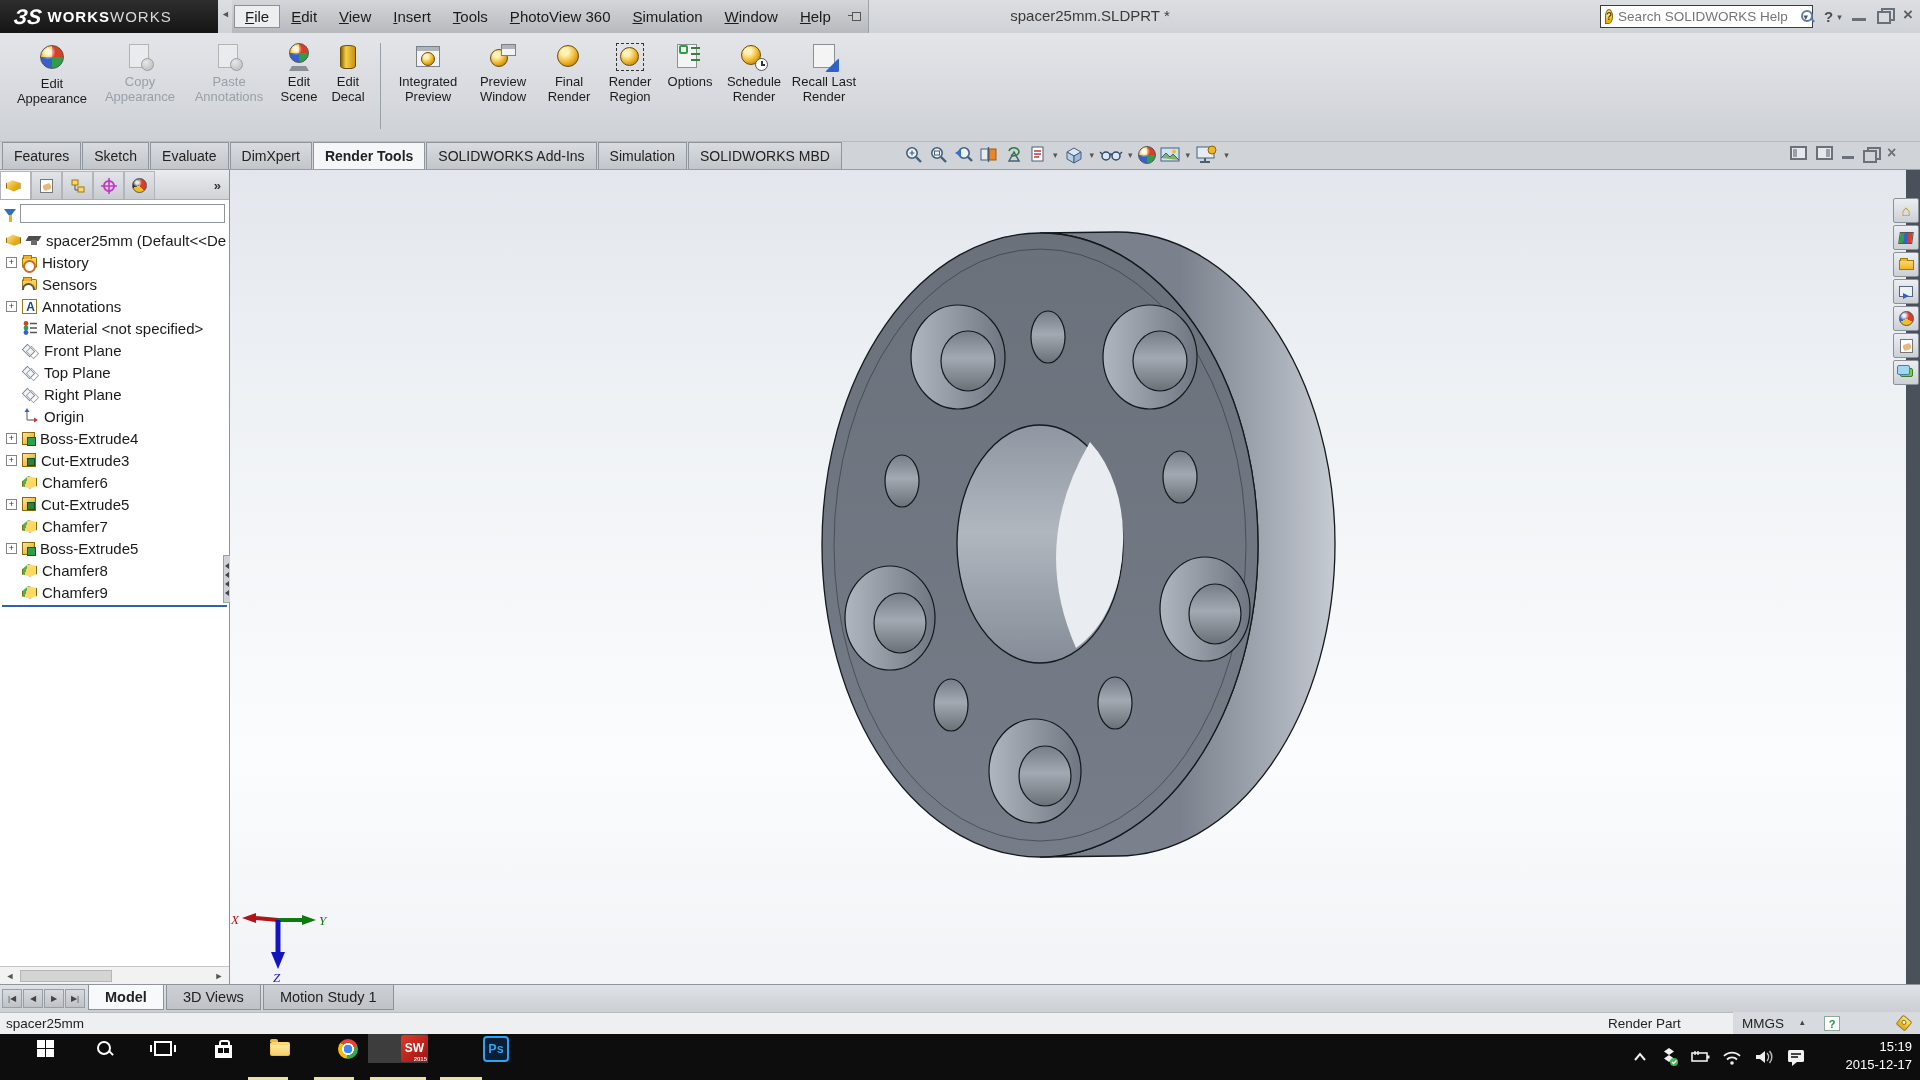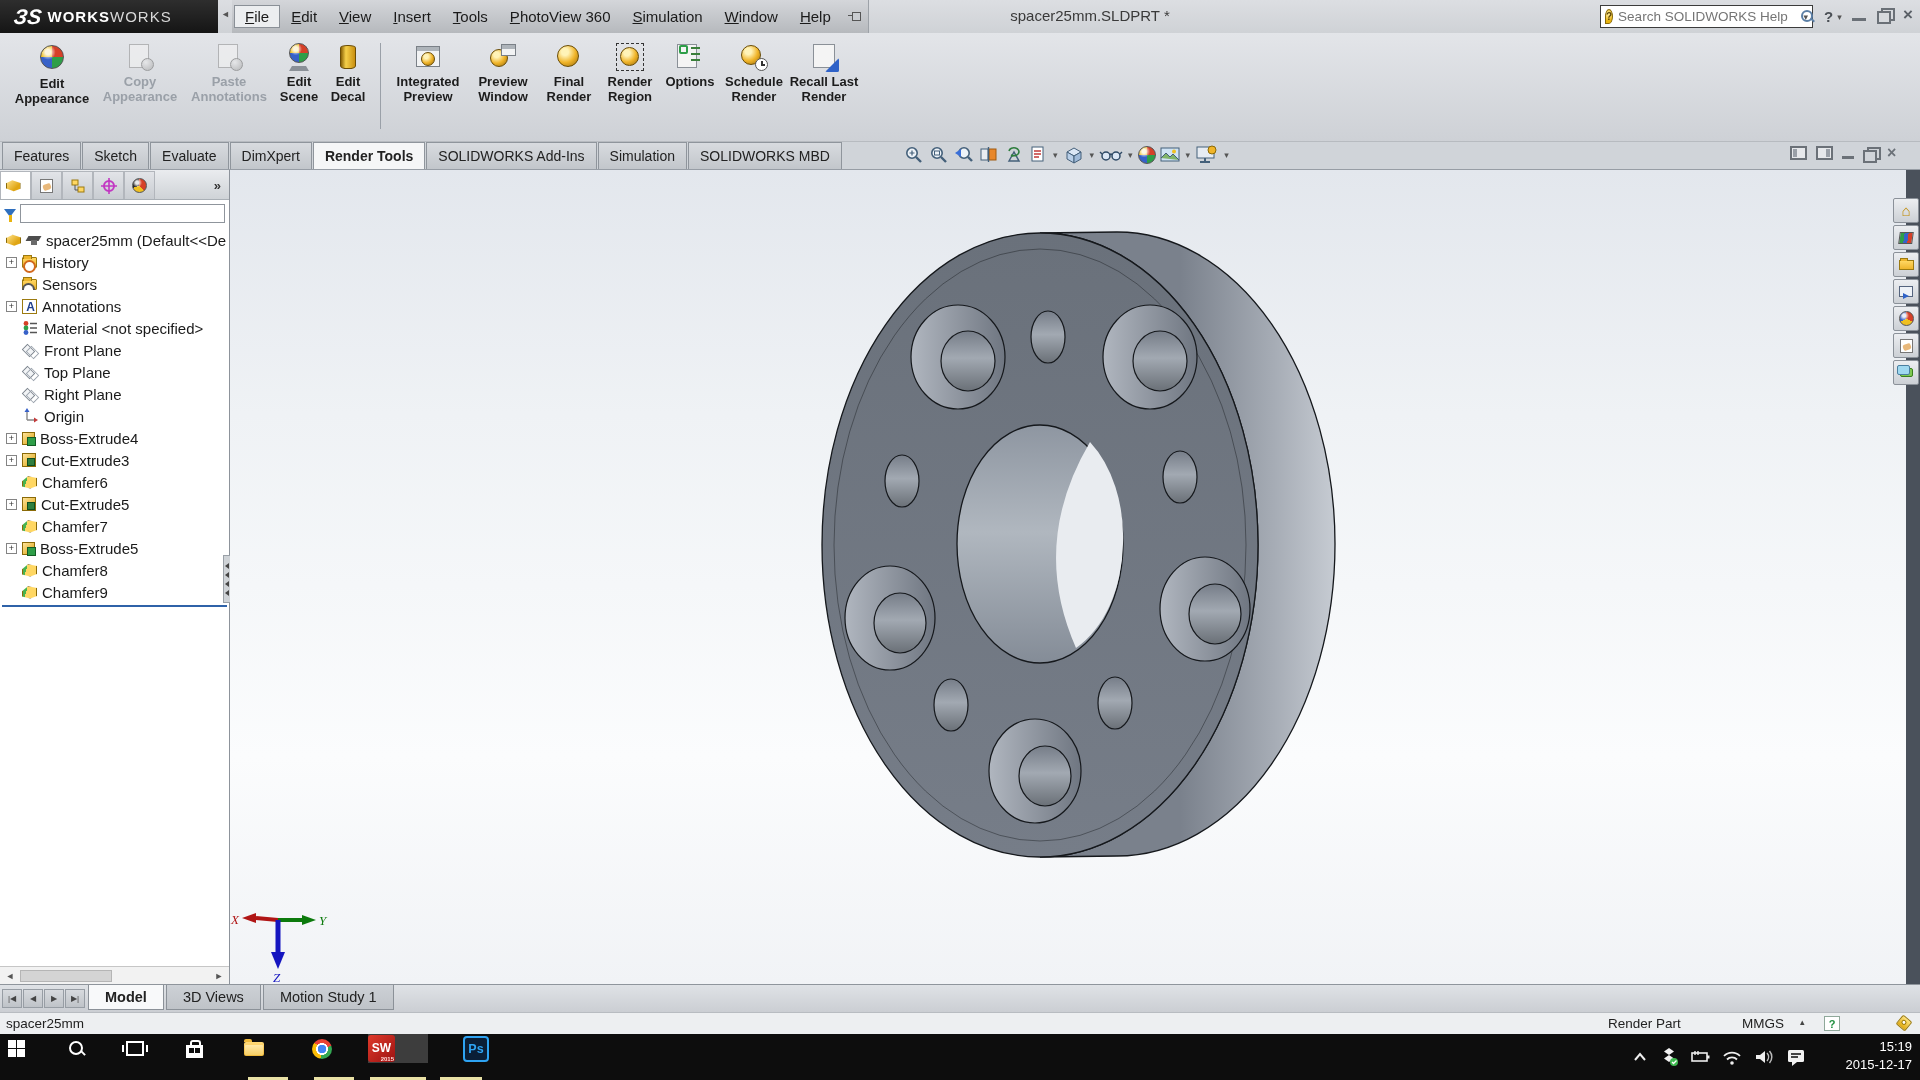--- a/index.html
+++ b/index.html
@@ -31,21 +31,21 @@
   #help-q { font-size:15px; font-weight:bold; color:#4a4f55; }
   #win-btns { position:absolute; left:1852px; top:8px; display:flex; gap:11px; align-items:center; }
   #btn-min { width:14px; height:13px; border-bottom:3px solid #6a7077; }
   #btn-restore { position:relative; width:15px; height:13px; }
   #btn-restore::before { content:""; position:absolute; left:4px; top:0; width:10px; height:9px; border:2px solid #6a7077; }
   #btn-restore::after { content:""; position:absolute; left:0; top:3px; width:10px; height:9px; border:2px solid #6a7077; background:#d7dade; }
   #btn-close { font-size:17px; font-weight:bold; color:#5a6067; line-height:13px; }
 
   
   #toolbar { position:absolute; left:0; top:33px; width:1920px; height:109px; background:linear-gradient(#e3e5e9,#ced1d6); display:flex; align-items:flex-start; padding:8px 0 0 8px; border-bottom:1px solid #b7bbc0; }
-  .tb-btn { text-align:center; font-size:13px; line-height:15px; color:#1c1c1c; padding-top:2px;font-weight:bold; }
+  .tb-btn { text-align:center; font-size:13px; line-height:15px; color:#1c1c1c; padding-top:2px; }
   .tb-btn .ico { width:28px; height:28px; margin:0 auto 3px; position:relative; }
   .tb-btn.disabled { color:#9aa0a8; }
   .tb-btn.disabled .ico { filter:grayscale(1); opacity:.55; }
   .tb-sep { width:1px; height:86px; background:#9aa0a8; margin:2px 8px 0 8px; }
   .ball-multi { width:24px; height:24px; margin:2px auto; border-radius:50%; background:radial-gradient(circle at 32% 28%,rgba(255,255,255,.85) 0 12%,rgba(255,255,255,0) 35%),conic-gradient(#d64028 0 90deg,#2e9e48 90deg 180deg,#3761c8 180deg 270deg,#f0c020 270deg 360deg); border:1px solid #555; }
   .ball-gold { border-radius:50%; background:radial-gradient(circle at 35% 30%,#fff3b8 0 18%,#f0b429 55%,#96690a 100%); border:1px solid #6b4d05; }
   .ico .ball-gold.big { position:absolute; left:2px; top:2px; width:22px; height:22px; }
   .ico-doc { position:absolute; left:3px; top:1px; width:20px; height:24px; background:#f4f4f4; border:1px solid #8a9097; }
   .ico-copyball { position:absolute; right:0; bottom:0; width:13px; height:13px; border-radius:50%; background:radial-gradient(circle at 35% 30%,#eee,#999); border:1px solid #666; }
   .ico-scene-base { position:absolute; left:4px; bottom:0; width:20px; height:5px; background:#8a9097; clip-path:polygon(15% 0,85% 0,100% 100%,0 100%); }
@@ -149,32 +149,32 @@
 
   
   #bottombar { position:absolute; left:0; top:984px; width:1920px; height:28px; background:linear-gradient(#dfe2e6,#cbced3); border-top:1px solid #8f959c; }
   #navbtns { position:absolute; left:2px; top:4px; display:flex; gap:1px; }
   .navb { width:20px; height:19px; background:linear-gradient(#d7dade,#bfc3c8); border:1px solid #979da4; font-size:8px; color:#444; text-align:center; line-height:18px; }
   #sheettabs { position:absolute; left:88px; top:0; display:flex; }
   .stab { height:25px; padding:0 16px; font-size:14.5px; line-height:24px; color:#222; background:linear-gradient(#cdd1d6,#bfc3c8); border:1px solid #8b9198; border-top:none; margin-right:2px; transform:skewX(0); }
   .stab.active { background:#f8f9fa; font-weight:bold; }
 
   
-  #statusbar { position:absolute; left:0; top:1012px; width:1920px; height:22px; background:#edeff1; border-top:1px solid #b8bcc1; font-size:13.5px; color:#222; }
+  #statusbar { position:absolute; left:0; top:1012px; width:1733px; height:22px; background:#edeff1; border-top:1px solid #b8bcc1; font-size:13.5px; color:#222; }
   #sb-doc { position:absolute; left:6px; top:3px; }
   #sb-mode { position:absolute; left:1608px; top:3px; }
   #sb-units { position:absolute; left:1742px; top:3px; }
   #sb-units-caret { position:absolute; left:1800px; top:4px; font-size:9px; color:#444; }
   #sb-help { position:absolute; left:1824px; top:3px; width:16px; height:15px; background:#fff; border:1px solid #8fa89a; color:#1f8f3f; font-weight:bold; font-size:11px; text-align:center; line-height:14px; }
   #sb-tag { position:absolute; left:1898px; top:4px; width:12px; height:12px; background:linear-gradient(#ffe37a,#e0a90f); border:1px solid #9c7a08; border-radius:2px; transform:rotate(40deg); }
   #sb-tag::after { content:""; position:absolute; left:2px; top:2px; width:3px; height:3px; border-radius:50%; background:#fff; border:1px solid #9c7a08; }
 
   
   #taskbar { position:absolute; left:0; top:1034px; width:1920px; height:46px; background:#0d0d0d; }
-  .tb-app { position:absolute; top:0; width:46px; height:29px; display:flex; align-items:center; justify-content:flex-start; }
+  .tb-app { position:absolute; top:0; width:46px; height:29px; display:flex; align-items:center; justify-content:flex-end; }
   .underline { position:absolute; top:43px; height:3px; background:#e9e1a5; }
   .win-grid { width:17px; height:17px; position:relative; }
   .win-grid::before { content:""; position:absolute; left:0; top:0; width:8px; height:8px; background:#fff; box-shadow:9px 0 #fff,0 9px #fff,9px 9px #fff; }
   .srch { position:relative; width:18px; height:18px; }
   .srch::before { content:""; position:absolute; left:1px; top:1px; width:10px; height:10px; border:2px solid #fff; border-radius:50%; }
   .srch::after { content:""; position:absolute; left:12px; top:12px; width:6px; height:2px; background:#fff; transform:rotate(45deg); }
   .tview { position:relative; width:18px; height:15px; border:2px solid #fff; }
   .tview::before { content:""; position:absolute; left:-6px; top:2px; width:2px; height:7px; background:#fff; }
   .tview::after { content:""; position:absolute; right:-6px; top:2px; width:2px; height:7px; background:#fff; }
   .store { position:relative; width:17px; height:13px; background:#fff; margin-top:5px; }

